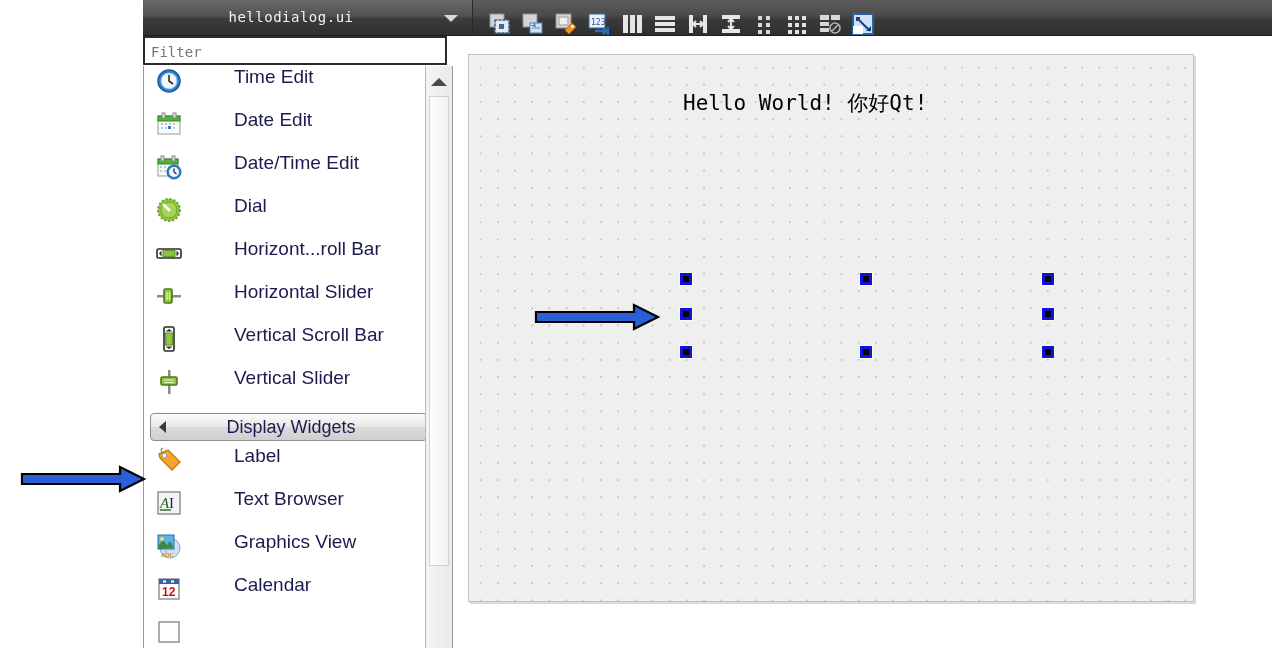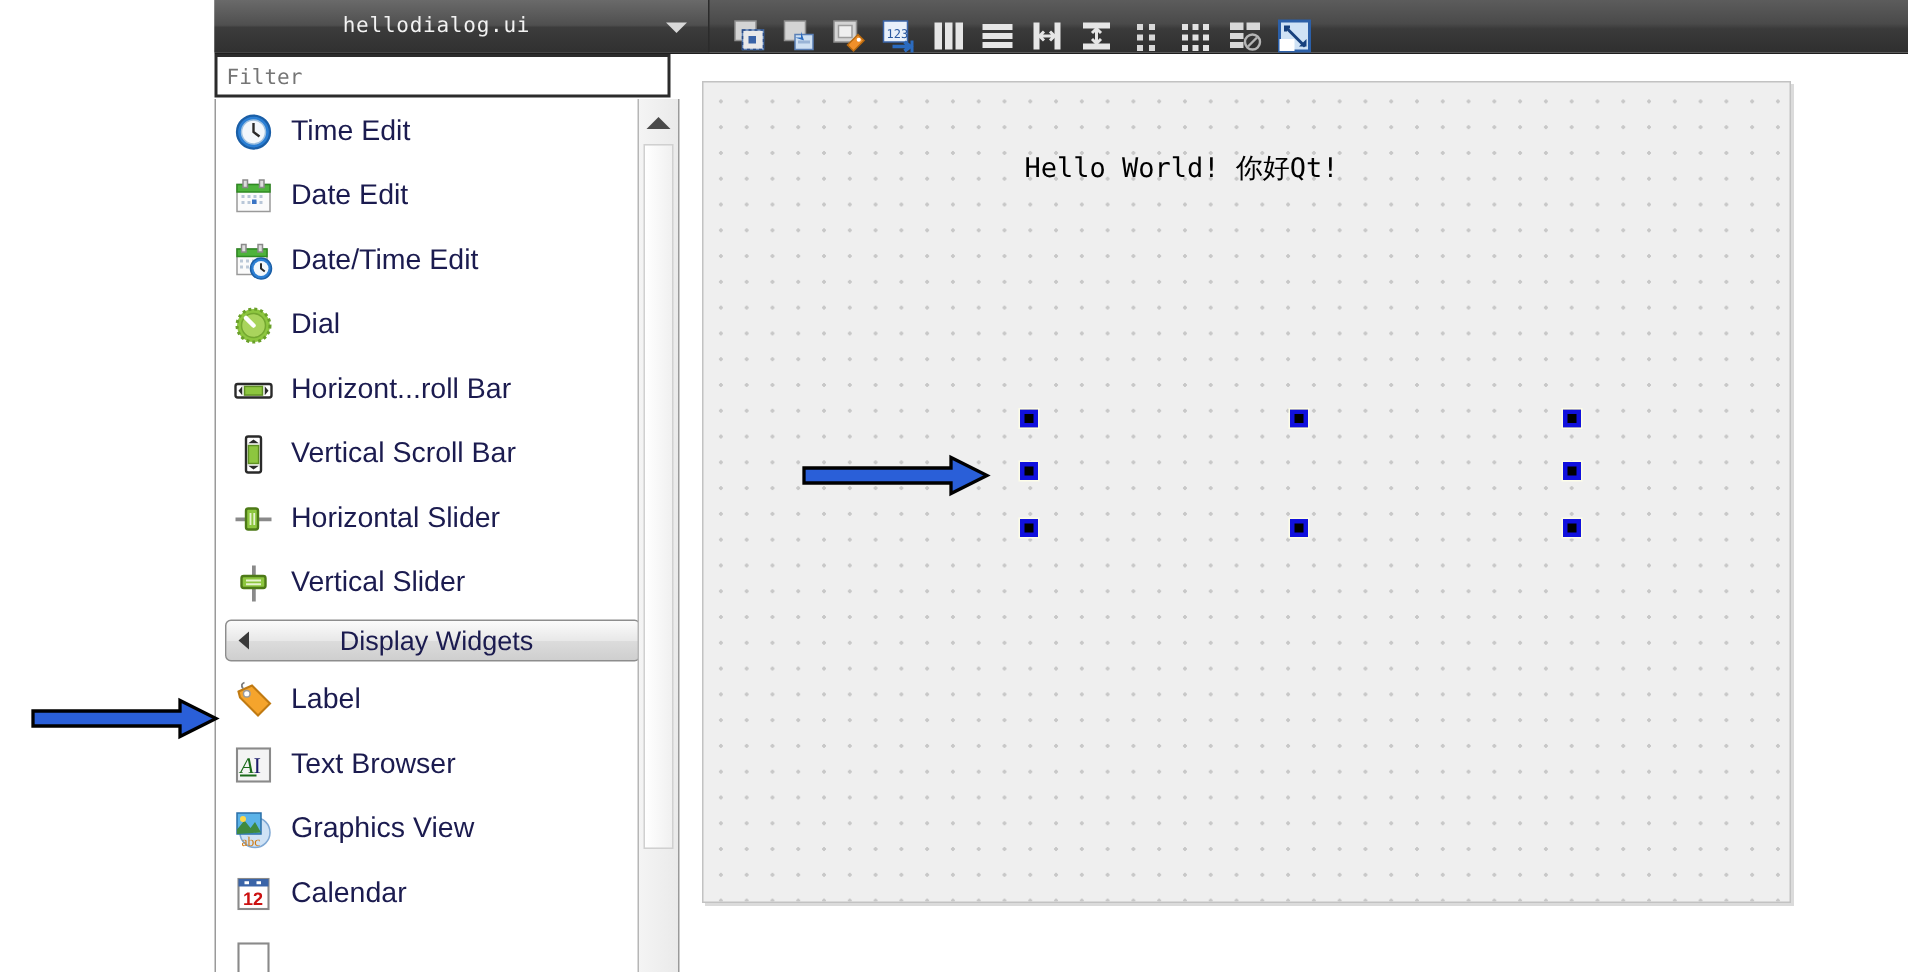--- a/index.html
+++ b/index.html
@@ -72,22 +72,22 @@
   .listarea {
     position: absolute; left: 0px; top: 30px; width: 304px; height: 582px;
     background: #ffffff;
     border-left: 1px solid #9a9a9a;
     border-right: 1px solid #9a9a9a;
     box-sizing: border-box;
     overflow: hidden;
   }
   .wlist { position: absolute; left: 0; top: 0; width: 275px; }
   .witem {
-    height: 43px; display: flex; align-items: center;
-    padding-left: 10px; box-sizing: border-box;
+    height: 43px; display: flex; align-items: flex-start;
+    padding-left: 10px; box-sizing: border-box; gap: 40px;
   }
   .wicon {
     width: 30px; height: 30px; margin-right: 10px;
     display: flex; align-items: center; justify-content: center;
     flex: 0 0 30px;
   }
   .wlabel {
     font-family: "Liberation Sans", sans-serif;
     font-size: 19px; color: #1b1b4f; white-space: nowrap;
   }
@@ -141,23 +141,23 @@
     box-sizing: border-box;
   }
   .grid {
     position: absolute; inset: 0;
     background-image:
       radial-gradient(circle 1.2px, #c8c8c8 99%, transparent 100%);
     background-size: 17.2px 17.2px;
     background-position: 3px 4px;
   }
   .qlabel {
-    position: absolute; left: 214px; top: 45px;
+    position: absolute; left: 214px; top: 34px;
     font-family: "DejaVu Sans Mono", "Liberation Mono", monospace;
-    font-size: 18px; color: #000;
+    font-size: 21px; color: #000;
     white-space: nowrap;
   }
   .handle {
     position: absolute; width: 12px; height: 12px;
     background: #000; border: 3px solid #1111dd;
     box-sizing: border-box;
     outline: 1px solid #fdfde8;
   }
 
   
@@ -377,38 +377,38 @@
               <path d="M21.5 11.5 L21.5 17.5 L24 14.5 Z" fill="#2a2a2a"></path>
               <rect x="8" y="11.6" width="12" height="5.8" fill="#8dc63f" stroke="#5e8f22"></rect>
             </svg>
           </span>
           <span class="wlabel">Horizont...roll Bar</span>
         </div>
 
         <div class="witem">
           <span class="wicon">
             <svg width="28" height="28" viewBox="0 0 28 28">
+              <rect x="2" y="13" width="24" height="2.5" fill="#8a8a8a"></rect>
+              <rect x="9" y="7" width="8" height="14" rx="1.5" fill="#8dc63f" stroke="#4d7a17" stroke-width="1.6"></rect>
+              <path d="M12 10 V18 M14.5 10 V18" stroke="#e6f3cf" stroke-width="1.2"></path>
+            </svg>
+          </span>
+          <span class="wlabel">Horizontal Slider</span>
+        </div>
+
+        <div class="witem">
+          <span class="wicon">
+            <svg width="28" height="28" viewBox="0 0 28 28">
               <rect x="9" y="2" width="10" height="24" rx="1.5" fill="#ffffff" stroke="#2a2a2a" stroke-width="1.6"></rect>
               <path d="M10.5 6.5 L17.5 6.5 L14 4 Z" fill="#2a2a2a"></path>
               <path d="M10.5 21.5 L17.5 21.5 L14 24 Z" fill="#2a2a2a"></path>
               <rect x="10.6" y="8" width="6.8" height="12" fill="#8dc63f" stroke="#5e8f22"></rect>
             </svg>
           </span>
           <span class="wlabel">Vertical Scroll Bar</span>
-        </div>
-
-        <div class="witem">
-          <span class="wicon">
-            <svg width="28" height="28" viewBox="0 0 28 28">
-              <rect x="2" y="13" width="24" height="2.5" fill="#8a8a8a"></rect>
-              <rect x="9" y="7" width="8" height="14" rx="1.5" fill="#8dc63f" stroke="#4d7a17" stroke-width="1.6"></rect>
-              <path d="M12 10 V18 M14.5 10 V18" stroke="#e6f3cf" stroke-width="1.2"></path>
-            </svg>
-          </span>
-          <span class="wlabel">Horizontal Slider</span>
         </div>
 
         <div class="witem">
           <span class="wicon">
             <svg width="28" height="28" viewBox="0 0 28 28">
               <rect x="13" y="2" width="2.5" height="24" fill="#8a8a8a"></rect>
               <rect x="6" y="9" width="16" height="8" rx="1.5" fill="#8dc63f" stroke="#4d7a17" stroke-width="1.6"></rect>
               <path d="M9 12 H19 M9 14.5 H19" stroke="#e6f3cf" stroke-width="1.2"></path>
             </svg>
           </span>

